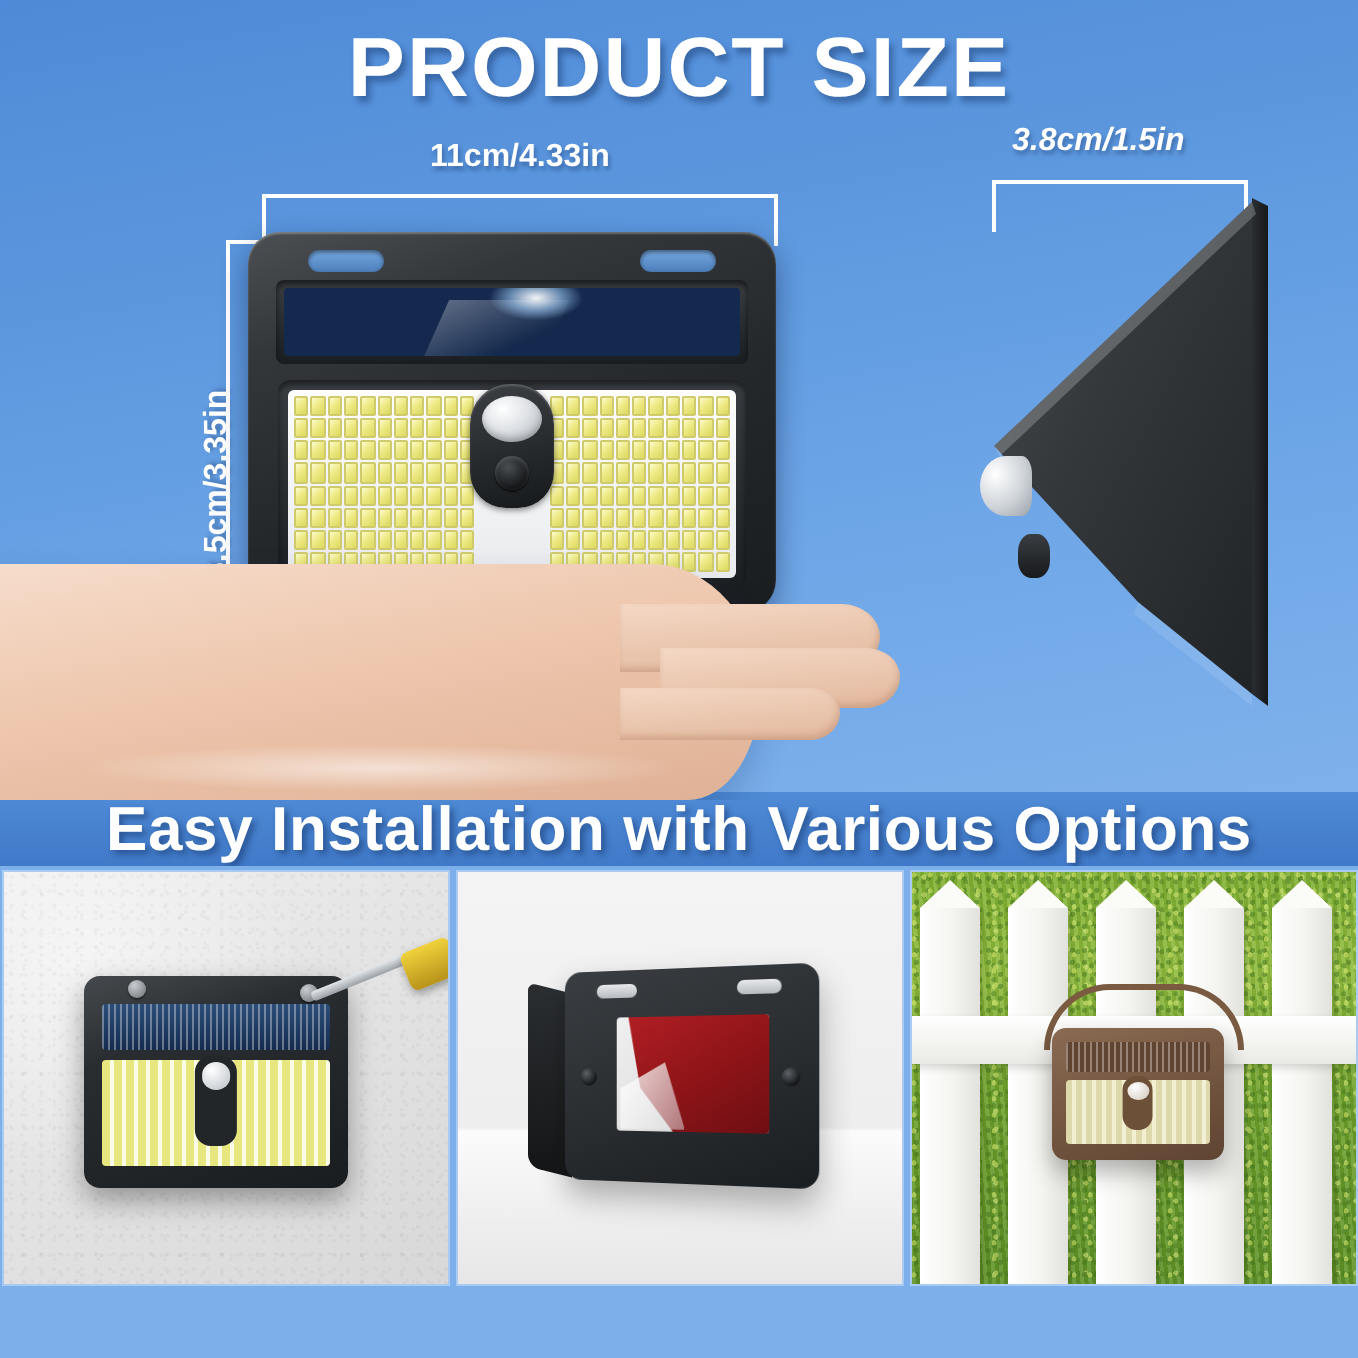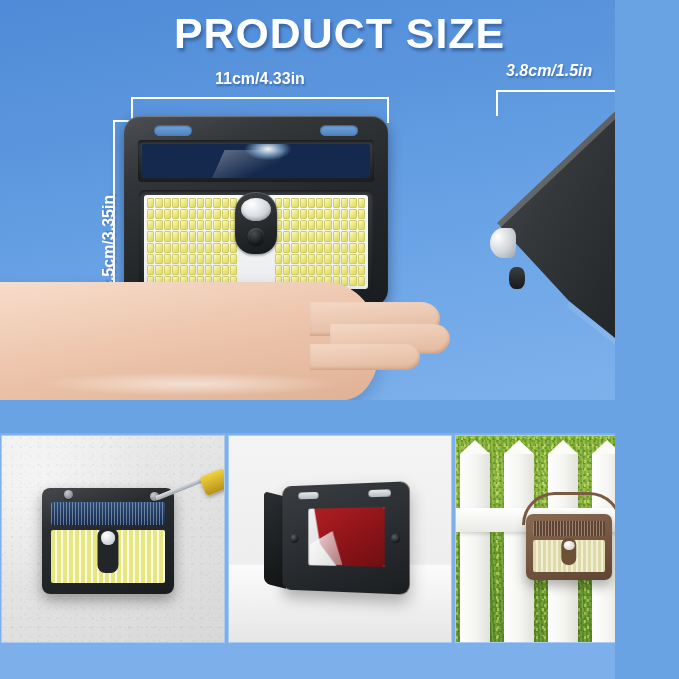--- a/index.html
+++ b/index.html
@@ -1,21 +1,21 @@
 <!DOCTYPE html>
 <html><head>
 <meta charset="utf-8">
 <style>
   html,body{margin:0;padding:0;}
   body{
     width:679px;height:679px;overflow:hidden;
     font-family:"Liberation Sans", sans-serif;
     background:#6aa3e4;
   }
-  #page{position:relative;width:615px;height:679px;overflow:hidden;}
+  #page{position:relative;width:679px;height:679px;overflow:hidden;}
 
   
   .size-section{
     position:absolute;left:0;top:0;width:679px;height:400px;
     background:linear-gradient(170deg,#4f8ad8 0%,#5b96dd 30%,#6ba4e6 60%,#7fb2ec 100%);
     overflow:hidden;
   }
   .title{
     position:absolute;left:0;top:10px;width:679px;text-align:center;
     font-family:"Liberation Sans", sans-serif;
@@ -612,20 +612,23 @@
           </linearGradient>
         </defs>
         <polygon points="139,4 147,8 147,258 139,252" fill="url(#backG)"></polygon>
         <polygon points="10,128 139,6 139,252 82,206" fill="url(#wedgeG)"></polygon>
         <polygon points="10,128 139,6 141,12 13,133" fill="rgba(255,255,255,.22)"></polygon>
         <polygon points="82,206 139,252 139,258 80,212" fill="rgba(255,255,255,.10)"></polygon>
       </svg>
     </div>
   </div>
 
+  <div class="banner">
+    <div class="banner-text">Easy Installation with Various Options</div>
+  </div>
 
   <div class="panels">
 
     <div class="panel p1">
       <div class="wall"></div>
       <div class="wall-tex"></div>
       <div class="mini-light" style="left:40px;top:52px;width:132px;height:106px;">
         <div class="ml-solar"></div>
         <div class="ml-leds"></div>
         <div class="ml-hub">

